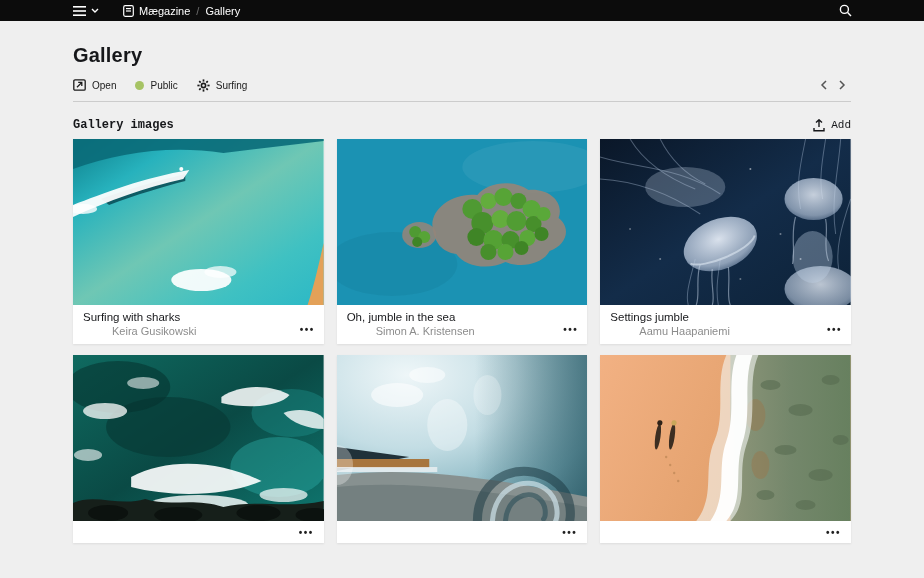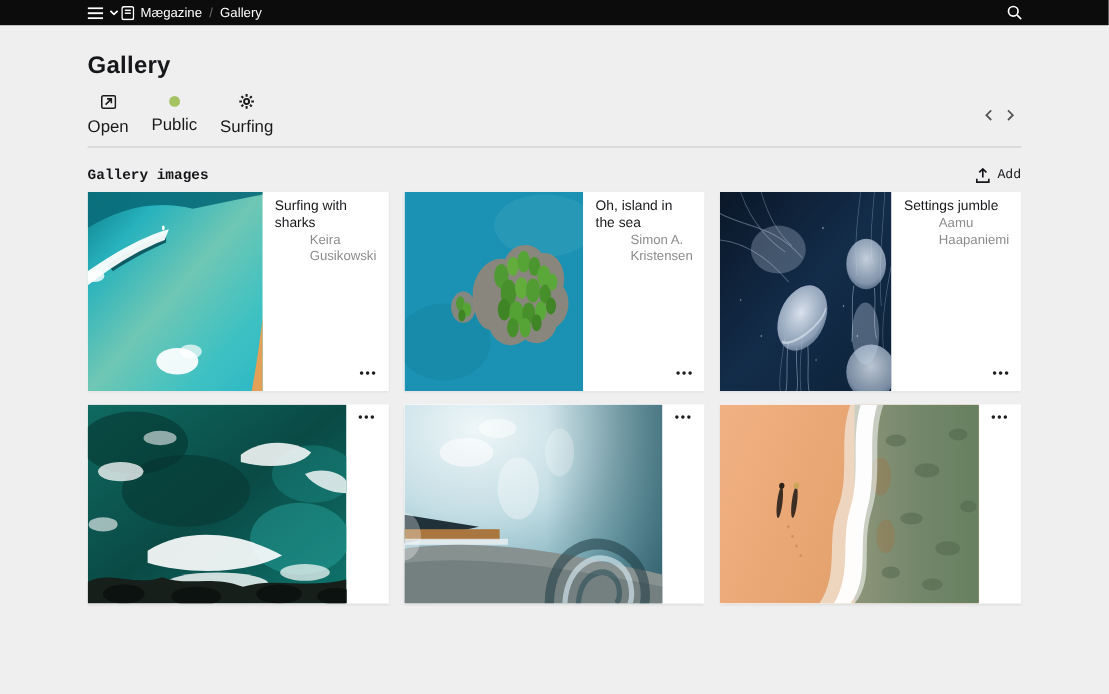--- a/index.html
+++ b/index.html
@@ -3,43 +3,43 @@
 <meta charset="utf-8">
 <style>
   * { margin:0; padding:0; box-sizing:border-box; }
   html,body { width:924px; height:578px; overflow:hidden; }
   body { background:#efefef; font-family:"Liberation Sans","DejaVu Sans",sans-serif; color:#16171a; }
 
   
   .topbar { height:21px; background:#0c0c0c; display:flex; align-items:center; padding:0 70px 0 71px; }
   .topbar-left { display:flex; align-items:center; gap:6px; }
   .menu-btn { display:flex; align-items:center; gap:5px; background:none; border:none; cursor:pointer; padding:2px; }
-  .crumbs { display:flex; align-items:flex-end; gap:6px; }
+  .crumbs { display:flex; align-items:flex-end; gap:6px; margin-left:22px; }
   .crumb { color:#fff; font-size:11px; text-decoration:none; display:flex; align-items:center; gap:5px; }
   .crumb-sep { color:#6e6e6e; font-size:11px; }
   .topbar-spacer { flex:1; }
   .search-btn { background:none; border:none; cursor:pointer; display:flex; padding:2px; }
 
   
   .content { padding:0 73px; }
   .page-title { font-size:20px; font-weight:bold; letter-spacing:.2px; margin:23px 0 11px; }
 
   .toolbar { display:flex; align-items:center; padding-bottom:9px; border-bottom:1px solid #cccccc; }
-  .tool { display:flex; align-items:center; gap:6px; font-size:14px; color:#1a1a1a; background:none; border:none; cursor:pointer; margin-right:19px; font-family:inherit;flex-direction:column; }
+  .tool { display:flex; align-items:center; gap:6px; font-size:10px; color:#1a1a1a; background:none; border:none; cursor:pointer; margin-right:19px; font-family:inherit; }
   .status-dot { width:9px; height:9px; border-radius:50%; }
   .toolbar-spacer { flex:1; }
   .pager-btn { background:none; border:none; cursor:pointer; color:#555; padding:2px 5px; display:flex; }
 
   .section-head { display:flex; align-items:center; margin:16px 0 7px;font-family:Liberation Mono, monospace; }
   .section-title { font-size:12px; font-weight:bold; }
   .add-btn { margin-left:auto; display:flex; align-items:center; gap:6px; font-size:11px; background:none; border:none; cursor:pointer; font-family:inherit; color:#16171a; }
 
   
   .grid { display:grid; grid-template-columns:repeat(3,1fr); gap:11px 13px; }
-  .card { background:#fff; box-shadow:0 1px 2px rgba(0,0,0,.08); display:flex; }
+  .card { background:#fff; box-shadow:0 1px 2px rgba(0,0,0,.08); display:flex; flex-direction:column; }
   .card-img { height:166px; overflow:hidden; cursor:pointer; position:relative; }
   .card-img svg { display:block; width:100%; height:100%; }
   .card-foot { position:relative; padding:5px 10px 6px; }
   .card-foot.bare { height:22px; padding:0 10px; display:flex; align-items:center; }
   .card-title { font-size:11.5px; line-height:14px; color:#17181b; }
   .card-author { font-size:11px; line-height:14px; color:#8c8c8c;margin-left:29px; }
   .dots-btn { position:absolute; right:9px; bottom:7px; background:none; border:none; cursor:pointer; font-size:10px; letter-spacing:1.5px; color:#1f1f1f; font-weight:bold; padding:2px 0; }
   .card-foot.bare .dots-btn { position:static; margin-left:auto; }
 </style>
 </head>
@@ -197,21 +197,21 @@
               <circle cx="151" cy="113" r="8" fill="#478f2b"></circle>
             <circle cx="168" cy="113" r="8" fill="#57a436"></circle>
               <circle cx="184" cy="109" r="7" fill="#3f8526"></circle>
             <circle cx="78" cy="93" r="6" fill="#4f9a33"></circle>
               <circle cx="87" cy="98" r="6" fill="#57a436"></circle>
             <circle cx="80" cy="103" r="5" fill="#3f8526"></circle>
           </g>
         </svg>
       </div>
       <footer class="card-foot">
-        <div class="card-title">Oh, island in the sea</div>
+        <div class="card-title">Oh, jumble in the sea</div>
         <div class="card-author">Simon A. Kristensen</div>
         <button class="dots-btn">•••</button>
       </footer>
     </article>
 
     <article class="card">
       <div class="card-img">
         <svg viewBox="0 0 250 166" preserveAspectRatio="none">
           <defs>
             <linearGradient id="g3" x1="0" y1="0" x2="1" y2="1">

